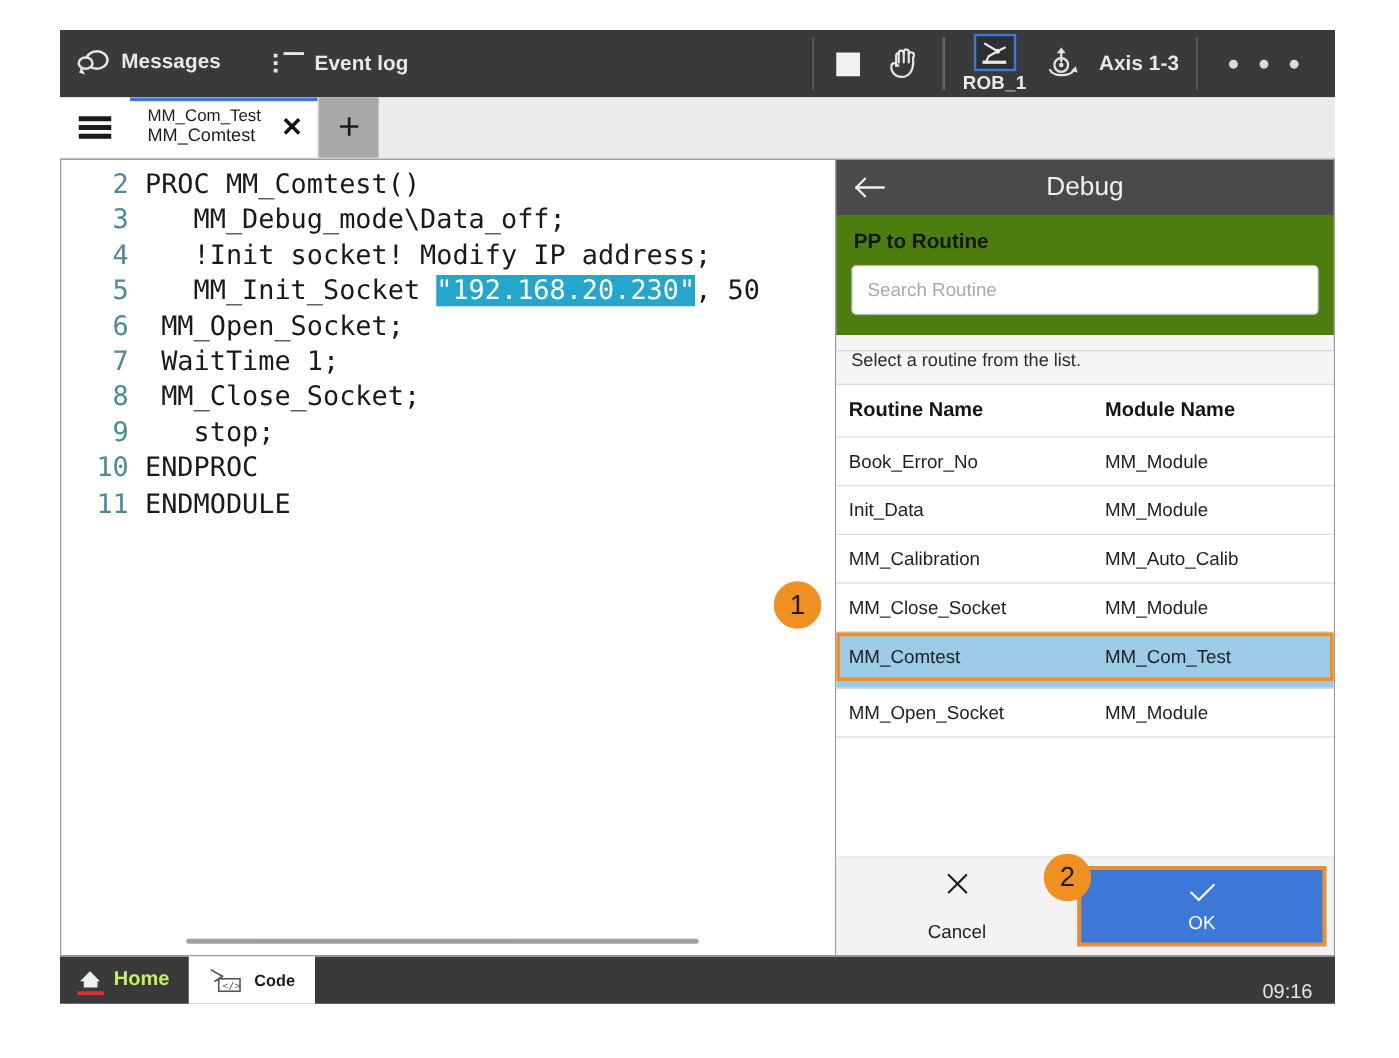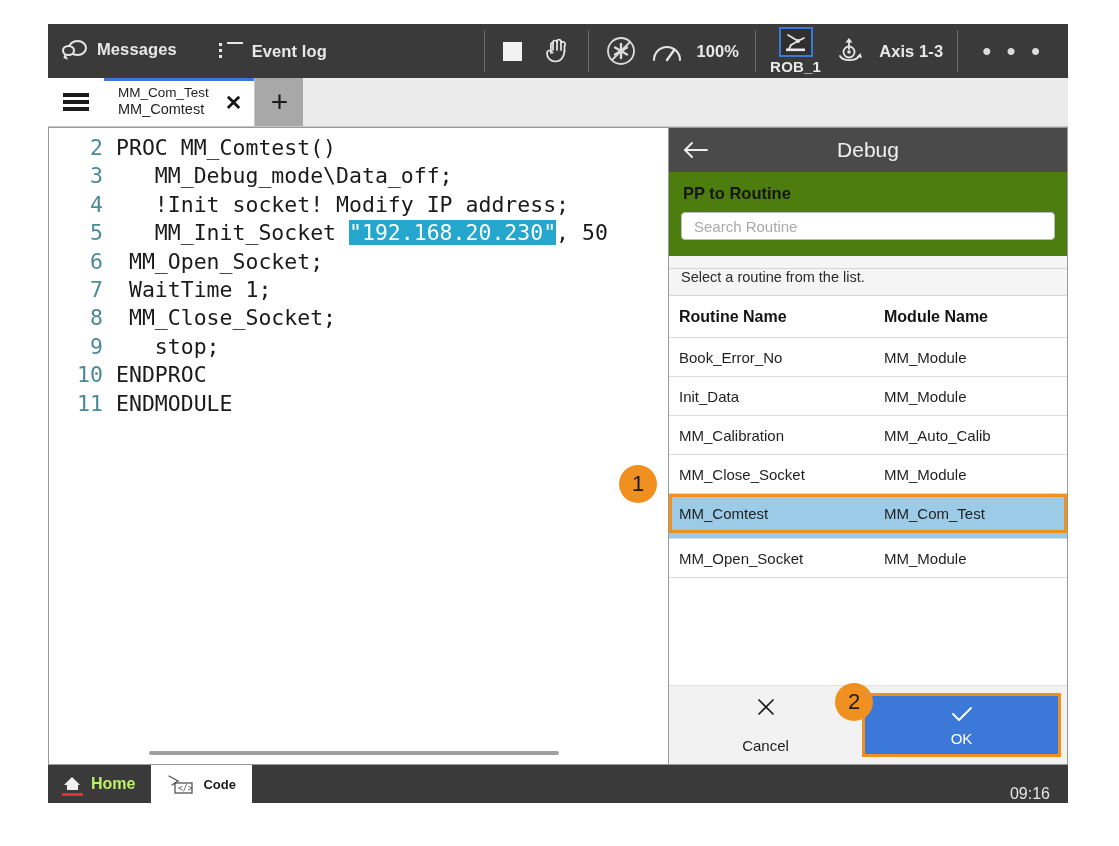--- a/index.html
+++ b/index.html
@@ -72,21 +72,21 @@
   .hl{background:#25a6cc;color:#ffffff;}
   .hscroll{position:absolute;left:100px;bottom:9px;width:410px;height:4px;background:#a0a0a0;border-radius:2px;}
 
   
   .panel{width:400px;display:flex;flex-direction:column;background:#f5f5f5;border:1px solid #9a9a9a;box-sizing:border-box;}
   .p-head{height:44px;background:#4a4a4a;display:flex;align-items:center;position:relative;flex:none;}
   .p-back{width:54px;display:flex;align-items:center;justify-content:center;}
   .p-title{position:absolute;left:0;right:0;text-align:center;font-size:21px;color:#f0f0f0;font-weight:400;pointer-events:none;}
   .p-sec{padding:12px 12px 16px 12px;background:#4d7c0f;}
   .p-sec-title{font-size:16.5px;font-weight:700;color:#161616;margin:0 0 9px 2px;}
-  .p-search{width:100%;height:28px;box-sizing:border-box;border:1px solid #bcbcbc;background:#fff;border-radius:4px;padding:0 12px;font-size:15px;font-family:"Liberation Sans",sans-serif;color:#222;}
+  .p-search{width:100%;height:40px;box-sizing:border-box;border:1px solid #bcbcbc;background:#fff;border-radius:4px;padding:0 12px;font-size:15px;font-family:"Liberation Sans",sans-serif;color:#222;}
   .p-search::placeholder{color:#a9a9a9;}
   .p-hint{font-size:14.5px;color:#2a2a2a;padding:0 12px 10px 12px;border-top:1px solid #d6d6d6;border-bottom:1px solid #d6d6d6;margin-top:12px;background:#f5f5f5;}
 
   .list{background:#fff;flex:1;overflow:hidden;position:relative;}
   .row{display:flex;align-items:center;height:39px;padding:0 0 0 10px;border-bottom:1px solid #dcdcdc;box-sizing:border-box;}
   .row.head{border-bottom:1px solid #dcdcdc;height:42px;}
   .row.head .c{font-weight:700;font-size:16px;color:#141414;}
   .c{font-size:15px;color:#1f1f1f;}
   .c1{width:205px;flex:none;}
   .row.sel{background:#9ccbe8;border:3px solid #ef9020;border-left-width:3px;box-sizing:border-box;padding-left:7px;position:relative;z-index:3;}
@@ -162,40 +162,20 @@
             <path d="M17 4 a2 2 0 0 1 4 1.5"></path>
             <path d="M21 5.5 a1.8 1.8 0 0 1 3.5 3.5"></path>
             <path d="M24.5 13.5 c0 6 -3.5 11 -9 11 c-5 0 -8.5 -3.5 -8.5 -8 c0 -2 1 -3 2.4 -3 c1.3 0 2.2 .9 3.3 2.2"></path>
             <path d="M13 5.5 c-1.3 0 -2.1 .9 -2.1 2.2 V16"></path>
           </g>
         </svg>
       </span>
     </div>
 
     <div class="tb-sep"></div>
-    <div class="tb-group" style="gap:14px;padding:0 16px;">
-      <span class="ico ico-nomotor">
-        <svg width="32" height="32" viewBox="0 0 32 32">
-          <circle cx="16" cy="16" r="13" fill="none" stroke="#dcdcdc" stroke-width="1.8"></circle>
-          <g stroke="#dcdcdc" stroke-width="2.4" stroke-linecap="round">
-            <path d="M16 9 V23"></path>
-              <path d="M10 12.5 L22 19.5"></path>
-              <path d="M22 12.5 L10 19.5"></path>
-          </g>
-          <path d="M7 25 L25 7" stroke="#dcdcdc" stroke-width="1.8"></path>
-        </svg>
-      </span>
-      <span class="ico ico-gauge">
-        <svg width="32" height="24" viewBox="0 0 32 24">
-          <path d="M3 21 A13 13 0 0 1 29 21" fill="none" stroke="#e4e4e4" stroke-width="2.1" stroke-linecap="round"></path>
-          <path d="M16 21 L23.5 10.5" stroke="#e4e4e4" stroke-width="2.4" stroke-linecap="round"></path>
-        </svg>
-      </span>
-      <span class="tb-label">100%</span>
-    </div>
 
     <div class="tb-sep"></div>
     <div class="tb-group" style="gap:14px;padding:0 14px;">
       <div class="rob-wrap">
         <div class="rob-box">
           <svg width="22" height="20" viewBox="0 0 22 20">
             <g stroke="#e8e8e8" stroke-width="1.7" fill="none" stroke-linecap="round">
               <path d="M3 3 L13 9"></path>
                 <path d="M13 9 L6 13"></path>
                 <path d="M6 13 L4 17"></path>

